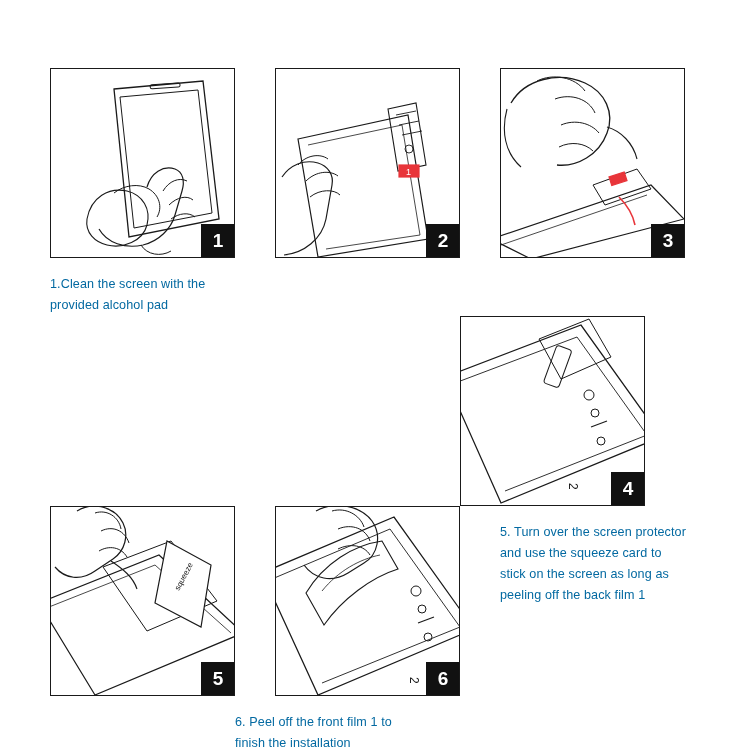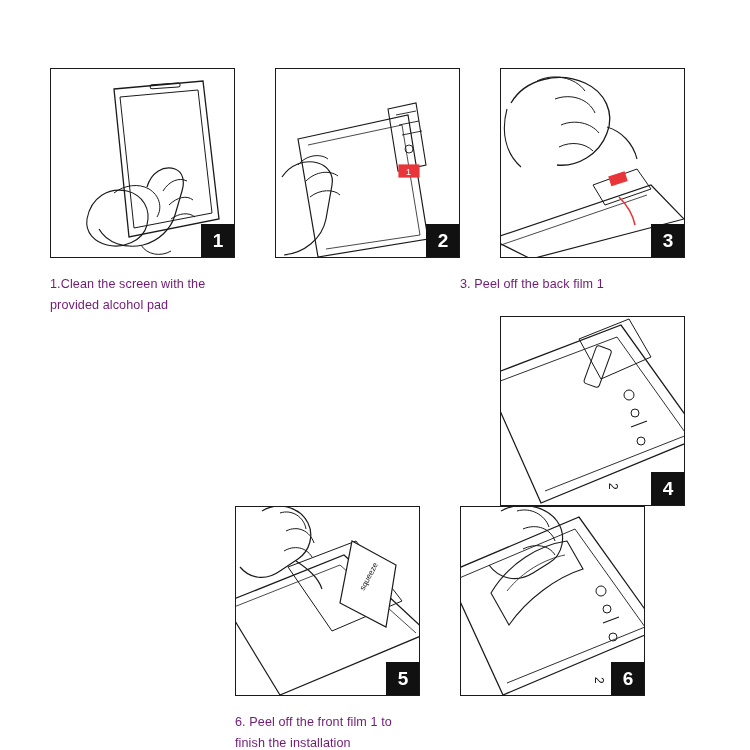--- a/index.html
+++ b/index.html
@@ -35,21 +35,21 @@
     width: 185px;
     height: 190px;
     border: 1.4px solid #1a1a1a;
     box-sizing: border-box;
     background: #fff;
     overflow: hidden;
   }
   .caption {
     font-size: 12.6px;
     line-height: 21px;
-    color: #701a75;
+    color: #0369a1;
     padding-top: 16px;
     width: 190px;
     letter-spacing: 0.1px;
   }
   .spacer-row {
     height: 26px;
   }
   .badge {
     position: absolute;
     right: -1px;
@@ -141,21 +141,20 @@
           <path d="M106 58 C120 62 132 74 136 90" stroke-width="1.1"></path>
           <path d="M6 40 C0 62 4 84 20 98" stroke-width="1.1"></path>
         </svg>
       </div>
       <div class="badge">3</div>
     </div>
 
     <div class="caption">1.Clean the screen with the provided alcohol pad</div>
     <div></div>
     <div></div>
-    <div class="caption">3. Peel off the back film 1</div>
 
     <div class="spacer-row"></div>
     <div class="spacer-row"></div>
     <div class="spacer-row"></div>
     <div class="spacer-row"></div>
     <div class="spacer-row"></div>
 
     <div class="panel">
       <div class="svgwrap">
         <svg width="183" height="188" viewBox="0 0 183 188" fill="none" stroke="#1a1a1a" stroke-width="1.2">
@@ -221,17 +220,18 @@
           <path d="M62 22 C76 16 90 22 94 34" stroke-width="1"></path>
           <path d="M62 42 C74 36 88 38 94 48" stroke-width="1"></path>
 
           <text x="134" y="170" font-size="12" fill="#1a1a1a" stroke="none" transform="rotate(90 134 170)" font-family="Liberation Sans, sans-serif">2</text>
         </svg>
       </div>
       <div class="badge">6</div>
     </div>
 
     <div></div>
+    <div class="caption">5. Turn over the screen protector and use the squeeze card to stick on the screen as long as peeling off the back film 1</div>
     <div></div>
     <div class="caption">6. Peel off the front film 1 to finish the installation</div>
 
   </div>
 </div>
 
 </body></html>

